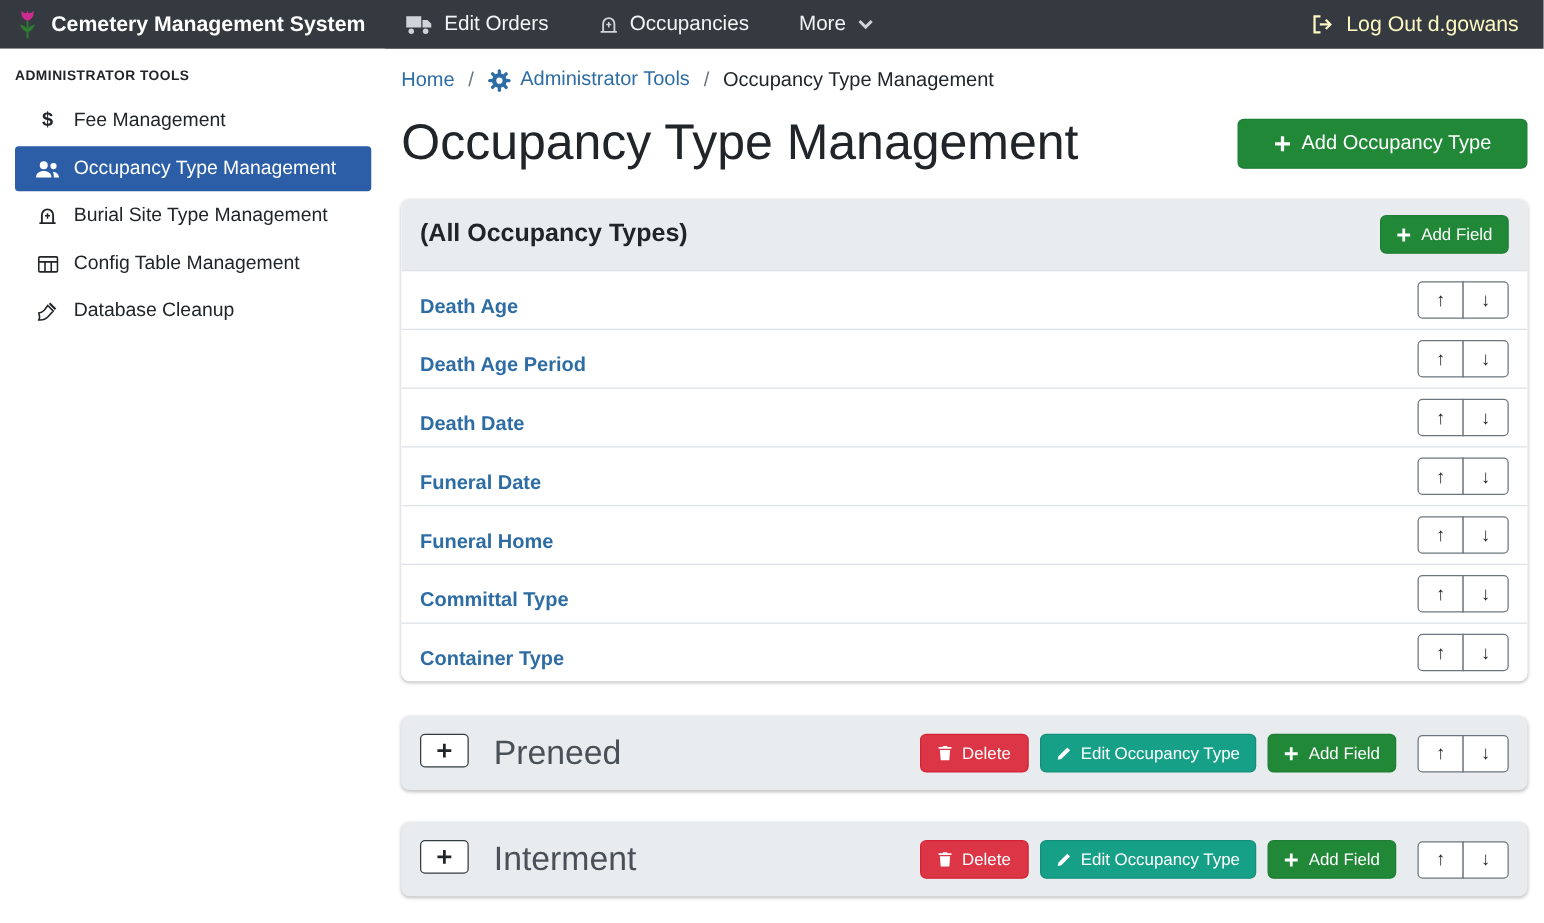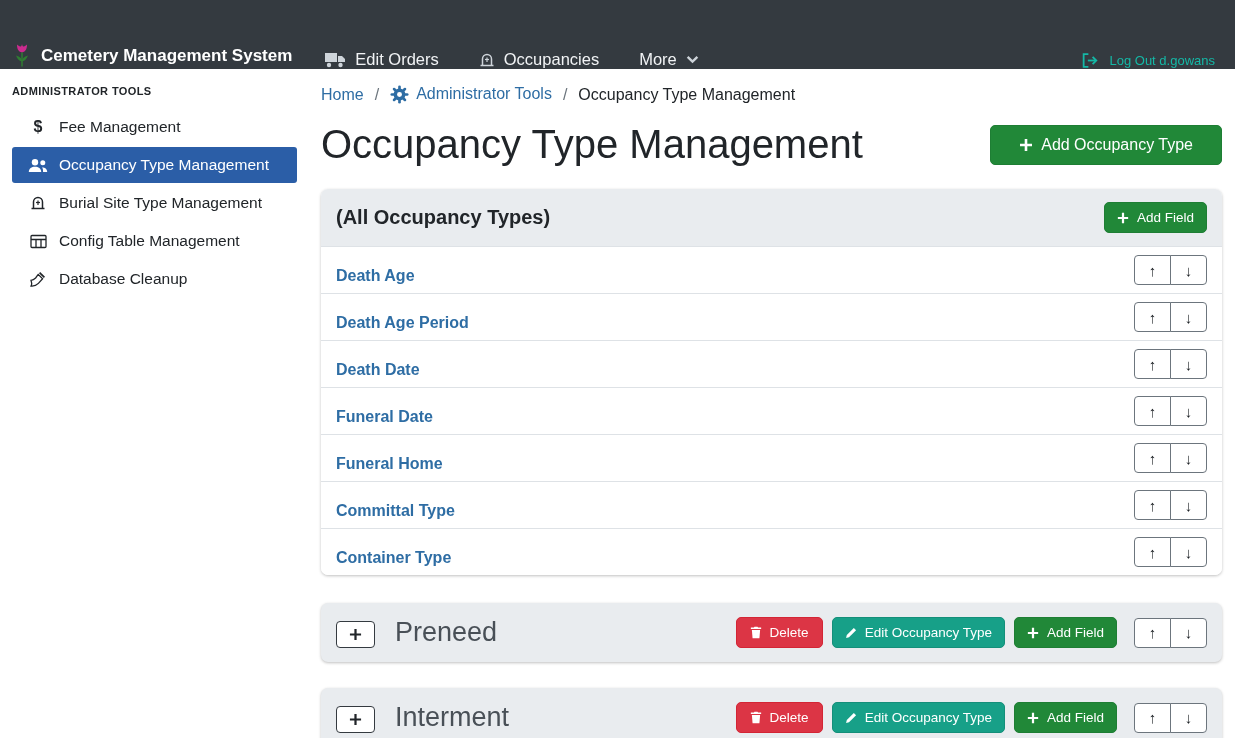--- a/index.html
+++ b/index.html
@@ -7,29 +7,29 @@
   body {
     width:1235px; height:738px; overflow:hidden;
     font-family:"Liberation Sans","DejaVu Sans",sans-serif;
     background:#fff; color:#212529;
   }
   a { text-decoration:none; }
   button { font-family:inherit; }
 
   
   .navbar {
-    height:69px; background:#343a40; color:#fff;
-    display:flex; align-items:flex-end; padding:0 20px 0 12px;
+    height:39px; background:#343a40; color:#fff;
+    display:flex; align-items:center; padding:0 20px 0 12px;
   }
   .brand { display:flex; align-items:center; gap:9px; cursor:pointer; color:#fff; }
   .brand-text { font-weight:700; font-size:17px; }
   .nav-items { display:flex; align-items:center; margin-left:32px; gap:40px; }
   .nav-item { display:flex; align-items:center; gap:9px; color:#f1f3f5; font-size:16.5px; cursor:pointer; }
   .nav-icon { display:flex; align-items:center; color:#ced4da; }
-  .logout { margin-left:auto; display:flex; align-items:center; gap:9px; color:#14b8a6; font-size:13px; cursor:pointer; }
+  .logout { margin-left:auto; display:flex; align-items:center; gap:9px; color:#fef9c3; font-size:17px; cursor:pointer; }
 
   
   .layout { display:flex; height:726px; }
   .sidebar { flex:0 0 308px; width:308px; padding-top:8px; background:#fff; }
   .sidebar-heading { font-size:11px; font-weight:700; letter-spacing:.4px; color:#212529; padding:8px 12px 10px; }
   .side-item {
     display:flex; align-items:center; gap:11px;
     margin:2px 11px 2px 12px; padding:9px 8px 9px 16px;
     font-size:15.5px; color:#212529; cursor:pointer; border-radius:3px;
   }
@@ -74,21 +74,21 @@
           box-shadow:0 1px 3px rgba(0,0,0,.25); }
   .card-header { background:#e9ecef; padding:13px 15px; display:flex; align-items:center; justify-content:space-between; }
   .card-title { font-size:20px; font-weight:600; color:#212529; }
   .field-row { display:flex; align-items:flex-end; justify-content:space-between;
                padding:8px 15px; border-top:1px solid #dee2e6; background:#fff; }
   .field-link { color:#2e6da4; font-weight:700; font-size:16px; cursor:pointer; }
 
   
   .section-bar { margin-top:28px; background:#e9ecef; border-radius:7px;
                  box-shadow:0 1px 3px rgba(0,0,0,.25);
-                 display:flex; align-items:flex-end; padding:14px 15px; }
+                 display:flex; align-items:flex-start; padding:14px 15px; }
   .section-bar + .section-bar { margin-top:26px; }
   .section-title { font-size:27px; font-weight:500; color:#495057; margin-left:20px; }
   .section-actions { margin-left:auto; display:flex; align-items:center; gap:9px; }
   .section-actions .arrow-group { margin-left:8px; }
 </style>
 </head>
 <body>
 
 <header class="navbar">
   <a class="brand">

